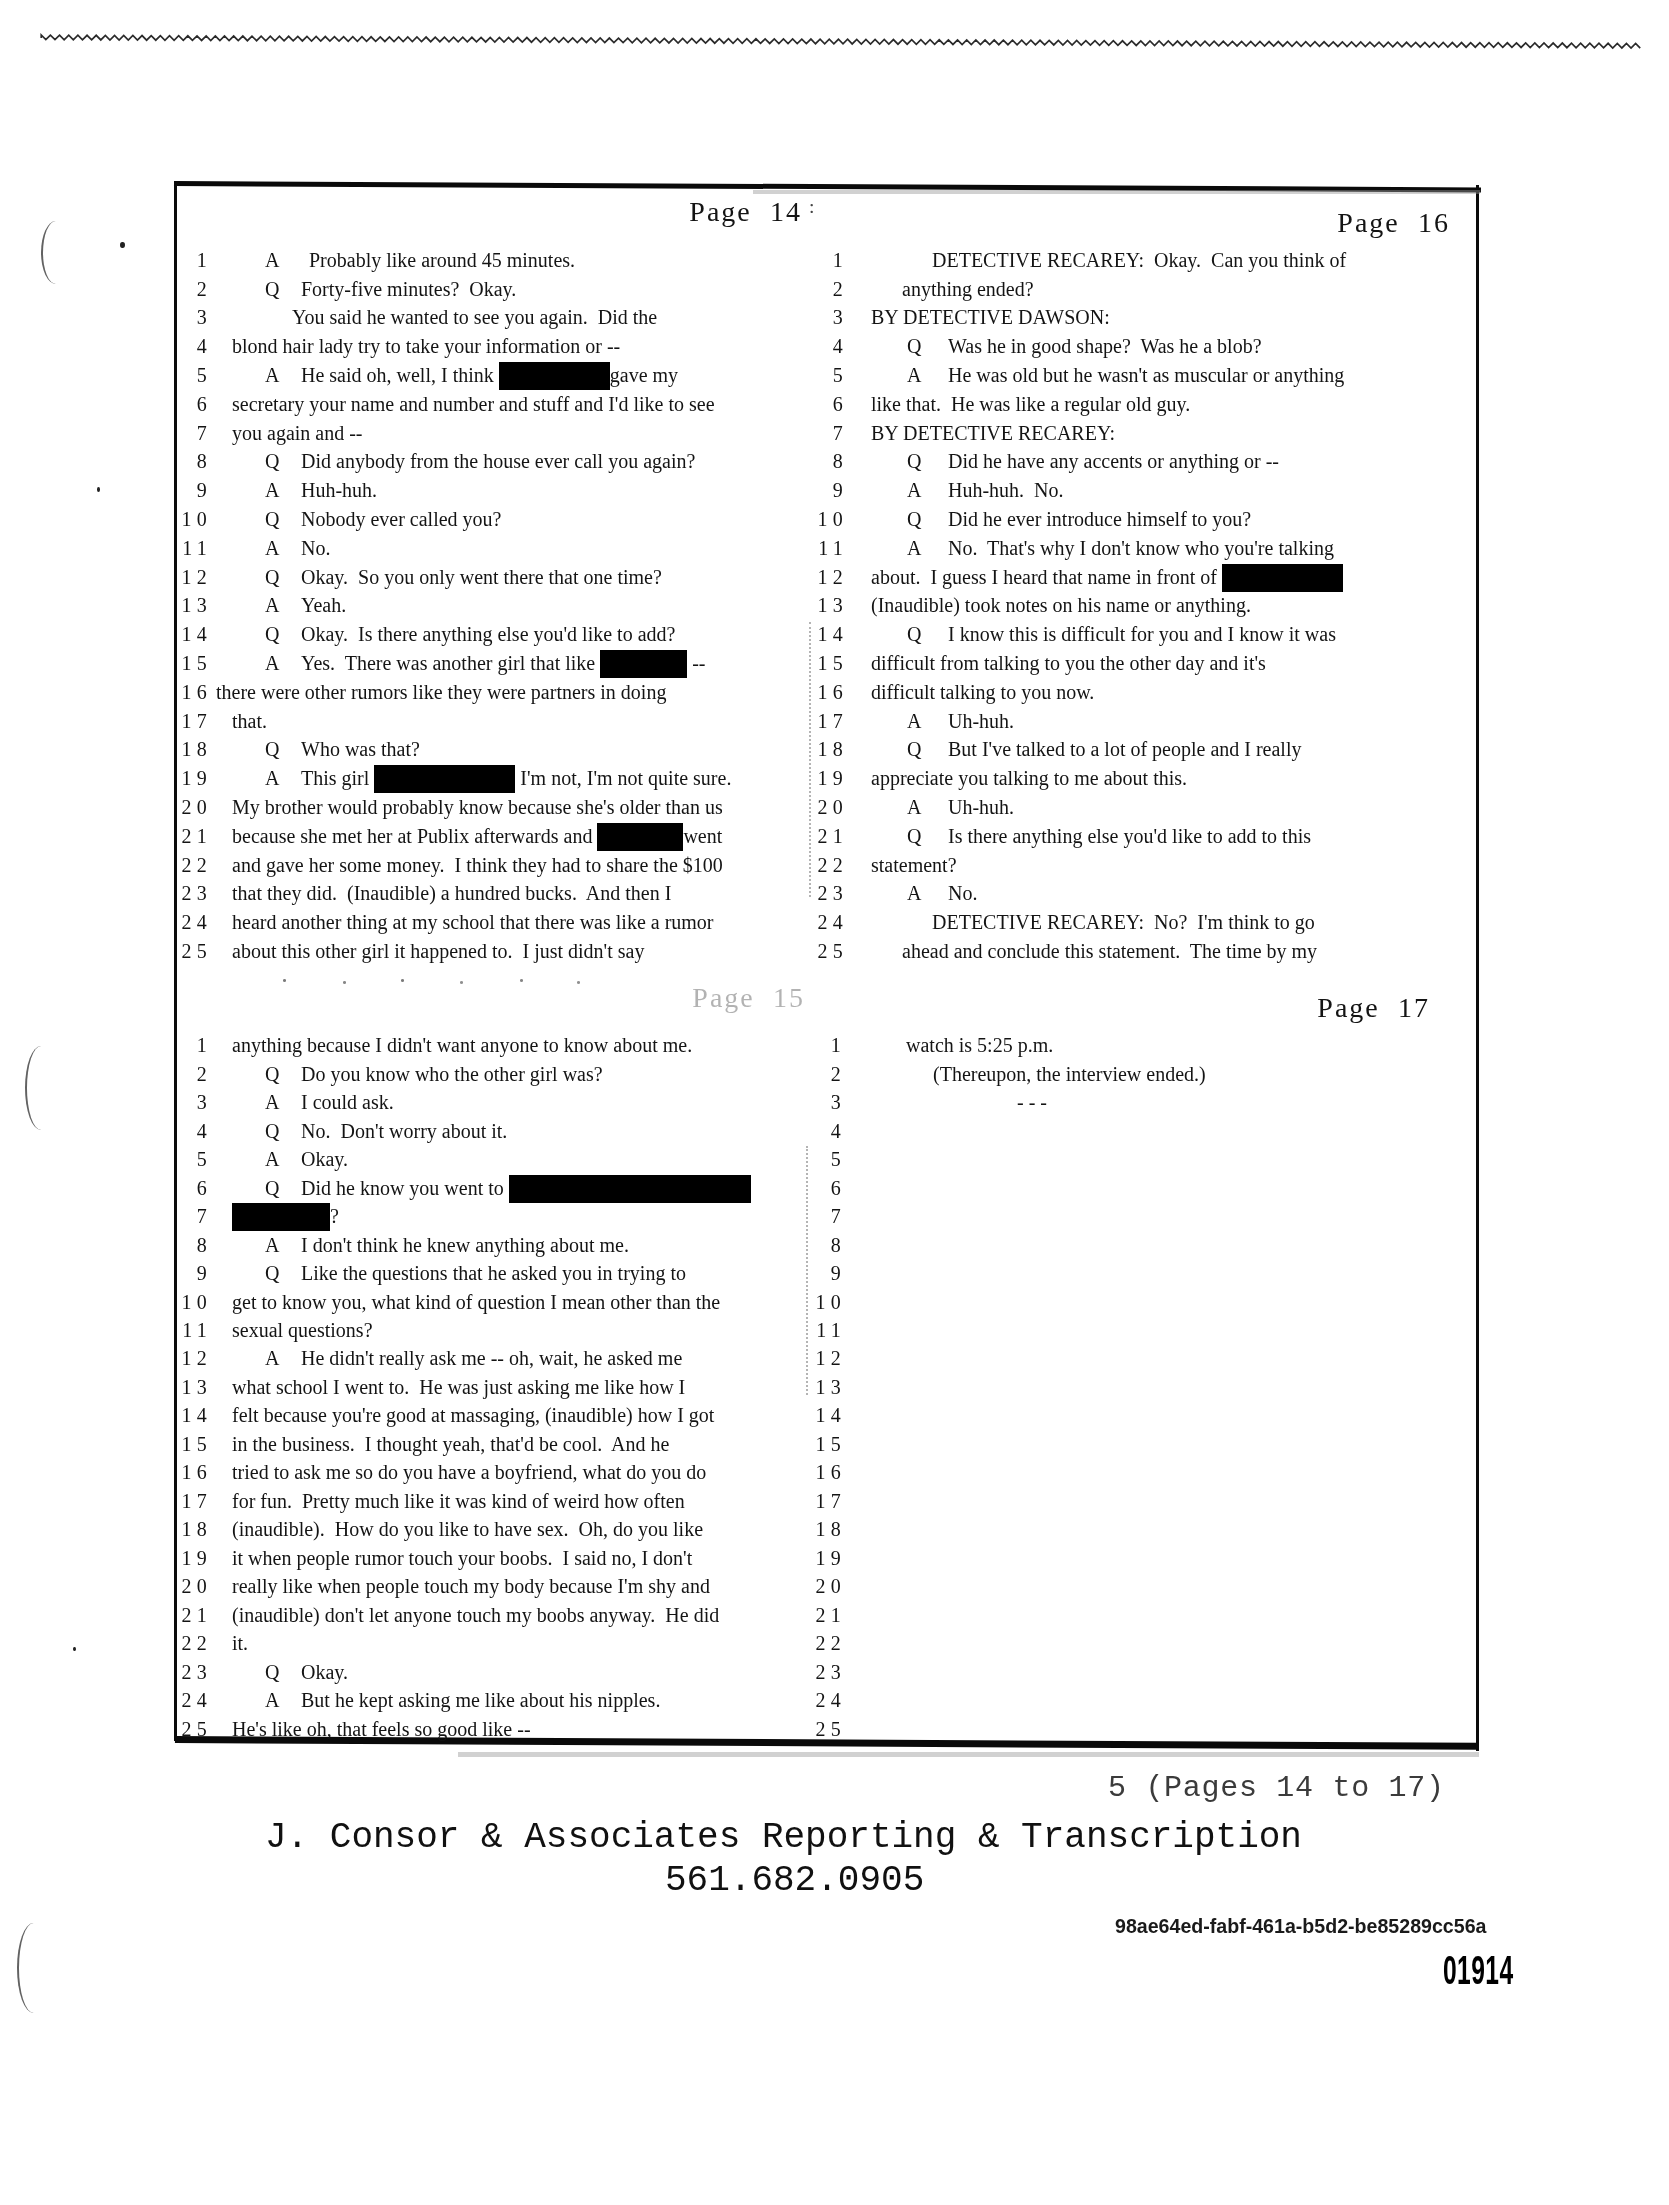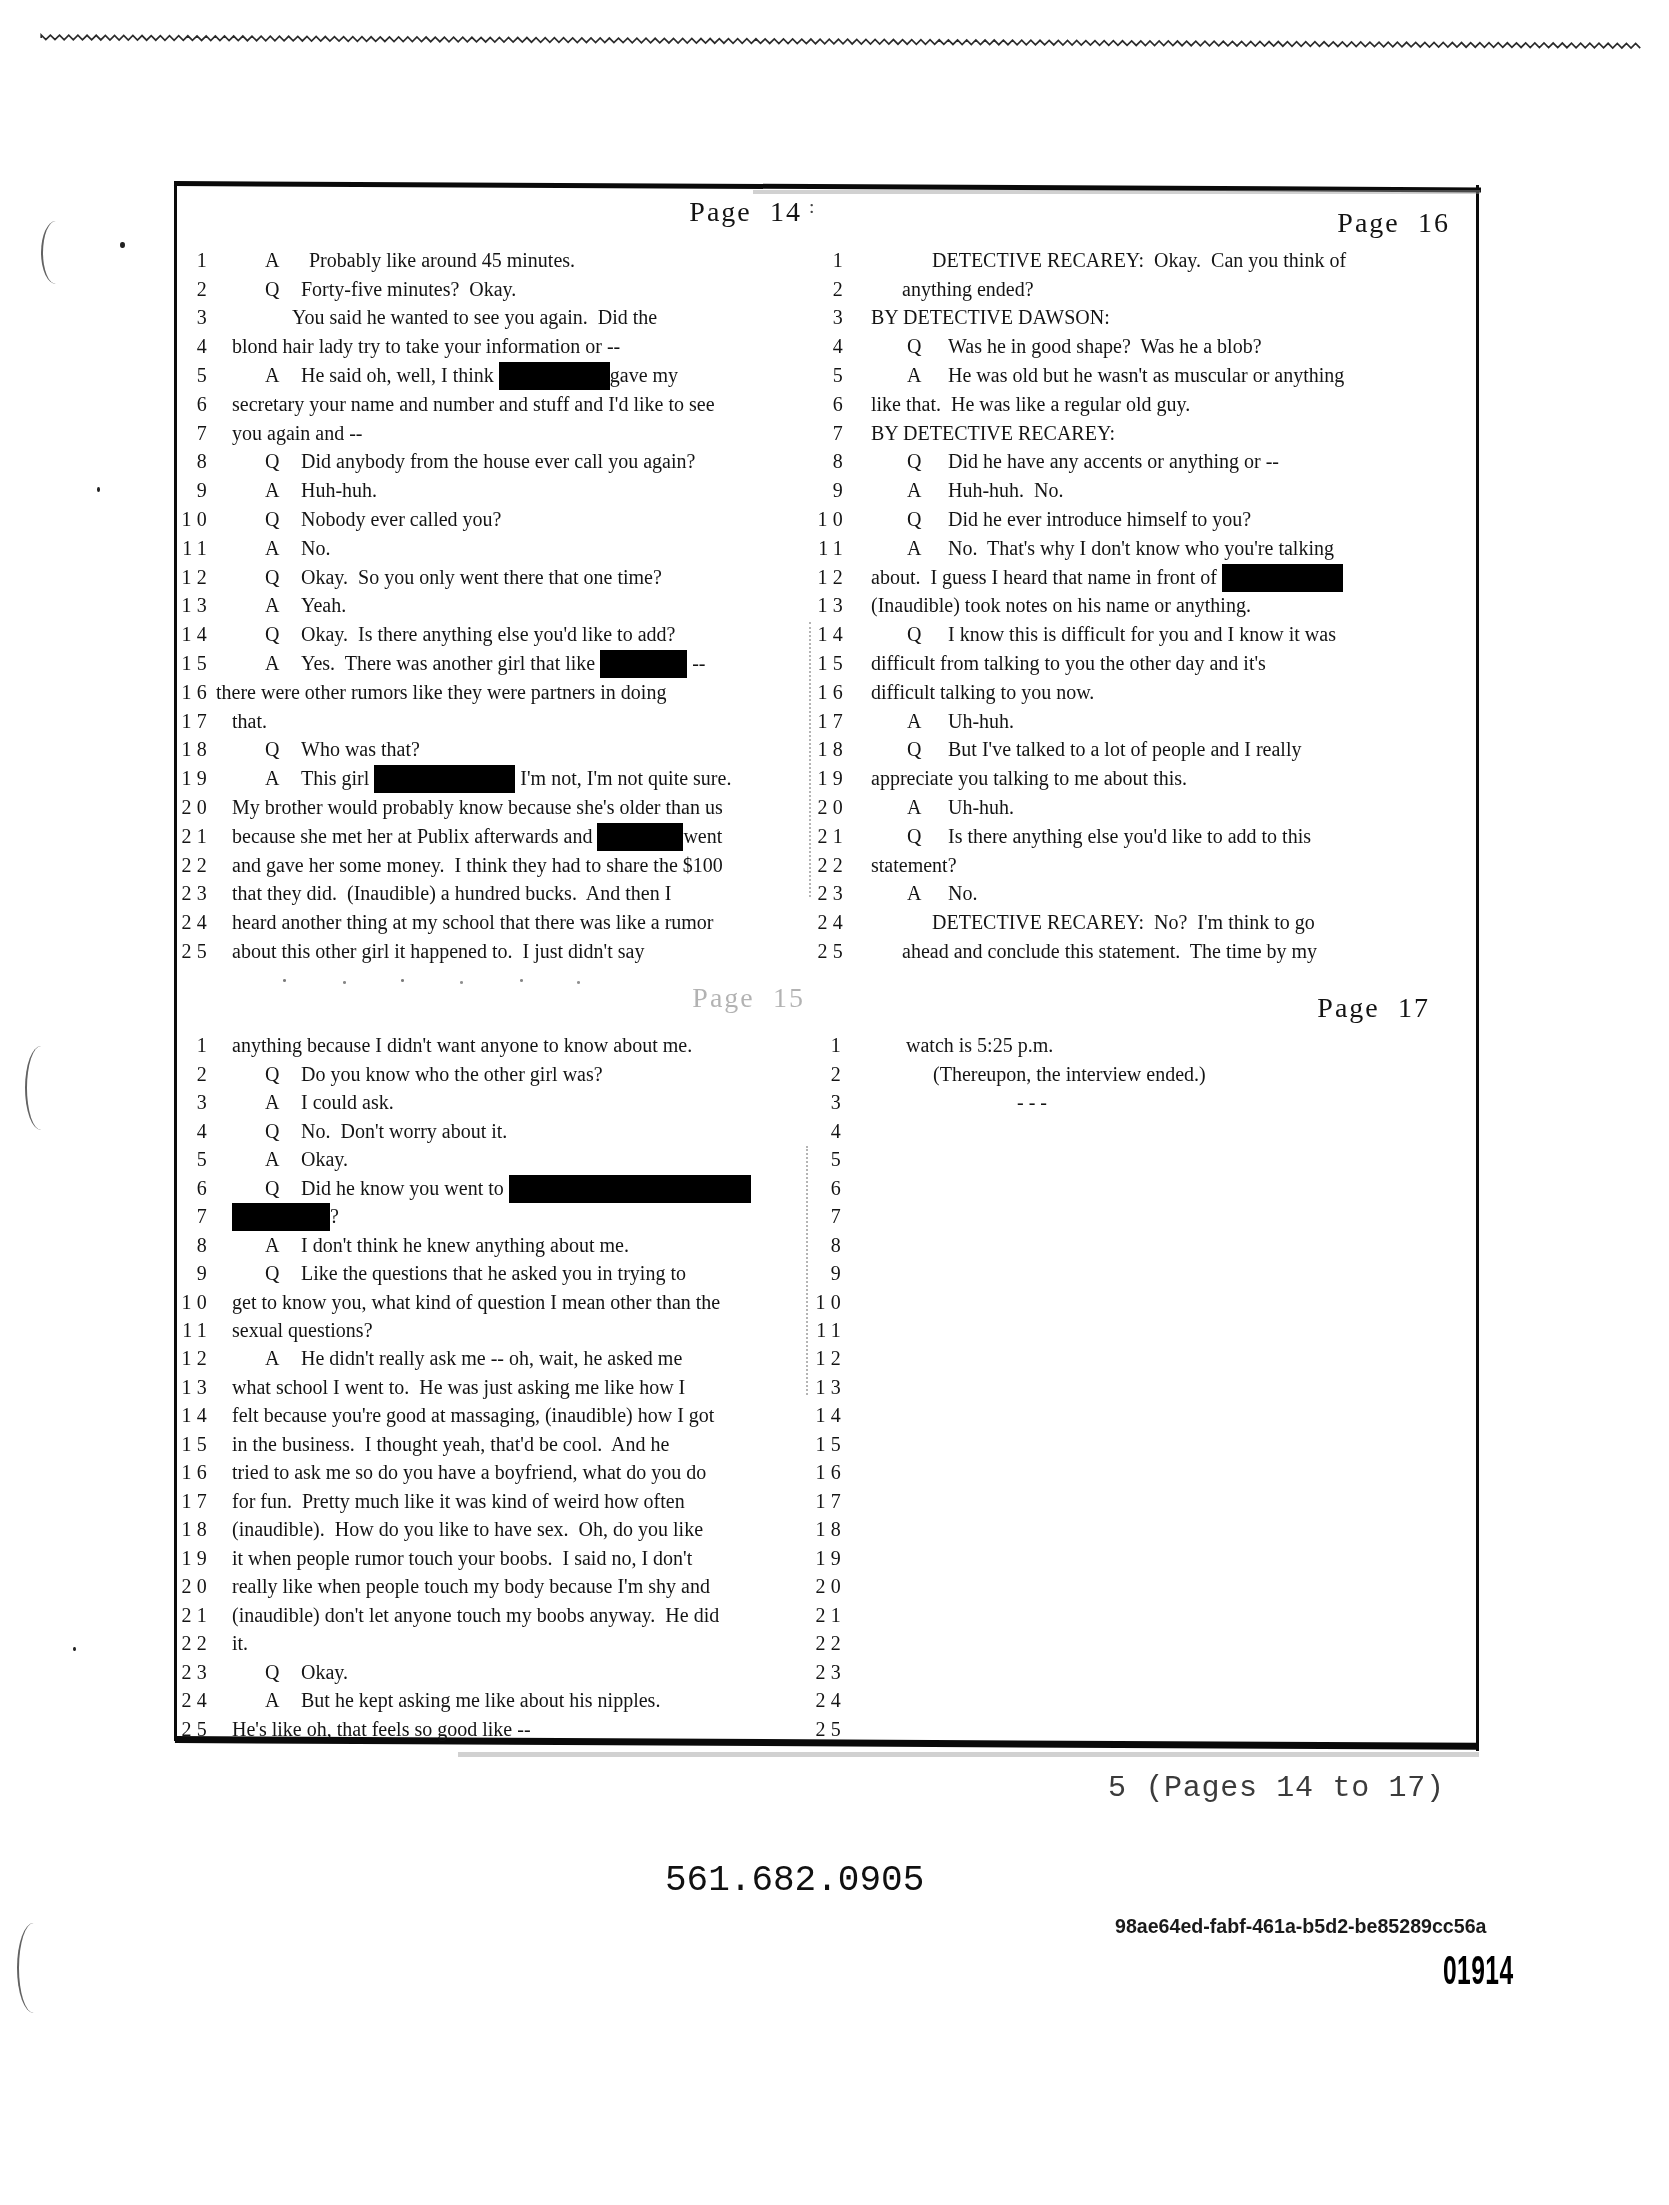--- a/index.html
+++ b/index.html
@@ -455,18 +455,19 @@
     </div>
 
   <div class="dot" style="left:283px;top:979px;width:3.3px;height:2.6px;opacity:.6;"></div>
   <div class="dot" style="left:343px;top:981px;width:3.3px;height:2.6px;opacity:.55;"></div>
   <div class="dot" style="left:401px;top:979px;width:3.3px;height:2.6px;opacity:.6;"></div>
   <div class="dot" style="left:460px;top:981px;width:3.3px;height:2.6px;opacity:.5;"></div>
   <div class="dot" style="left:520px;top:979px;width:3.3px;height:2.6px;opacity:.55;"></div>
   <div class="dot" style="left:577px;top:981px;width:3.3px;height:2.6px;opacity:.5;"></div>
 
   <div id="folio" class="mono">5 (Pages 14 to 17)</div>
+  <div id="firm" class="mono">J. Consor &amp; Associates Reporting &amp; Transcription</div>
   <div id="phone" class="mono">561.682.0905</div>
   <div id="docid">98ae64ed-fabf-461a-b5d2-be85289cc56a</div>
   <div id="stamp">01914</div>
 
 </div>
 
 
 </body></html>

